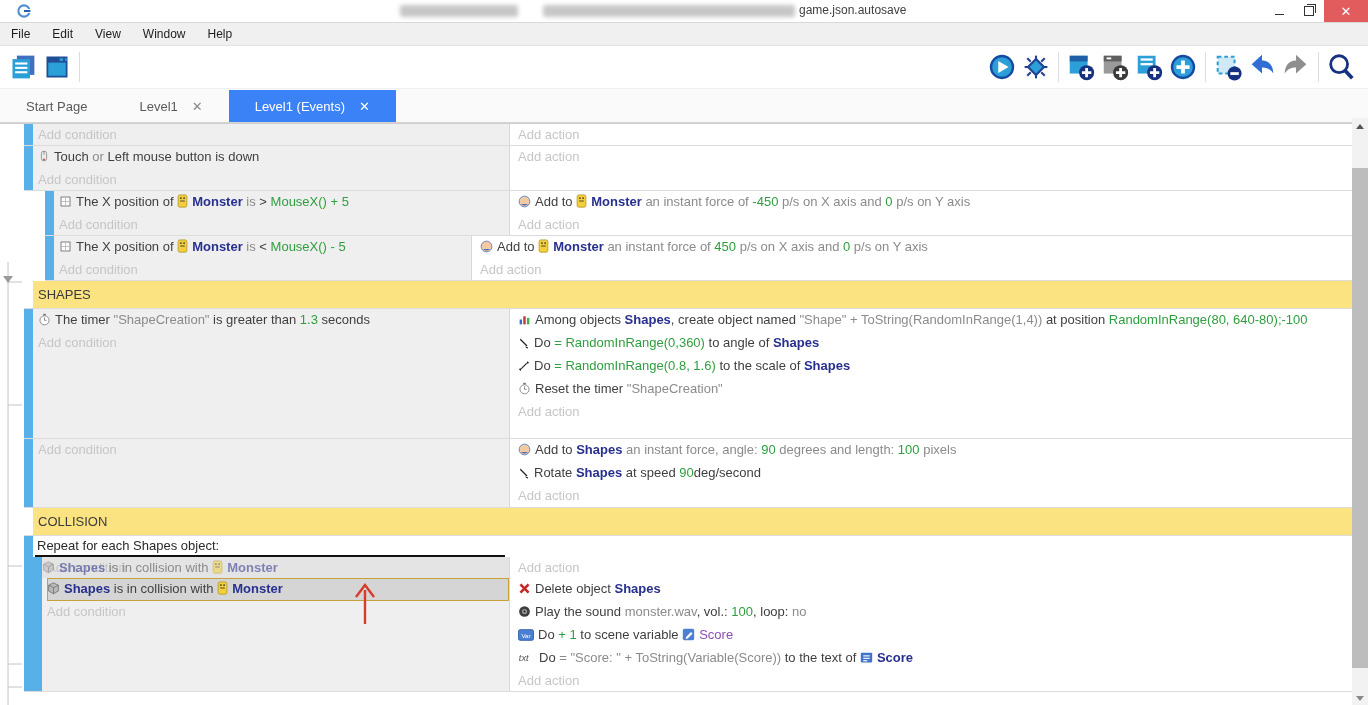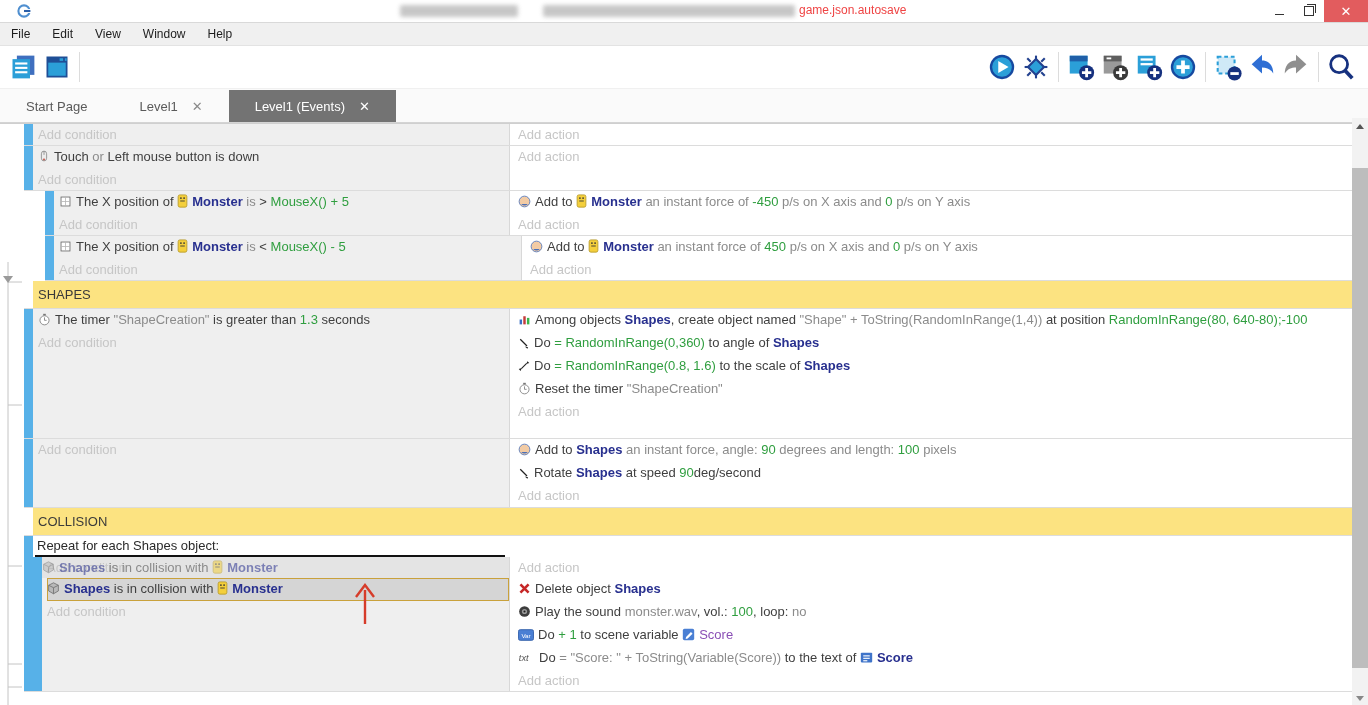--- a/index.html
+++ b/index.html
@@ -3,41 +3,41 @@
 <meta charset="utf-8">
 <style>
   html,body{margin:0;padding:0;}
   body{width:1368px;height:705px;overflow:hidden;font-family:"Liberation Sans",sans-serif;background:#fff;position:relative;}
   
   .titlebar{height:22px;background:#fff;border-bottom:1px solid #d9d9d9;display:flex;align-items:center;position:relative;}
   .logo{margin-left:16px;width:16px;height:16px;}
   .redact{position:absolute;top:5px;height:12px;background:#b9b9b9;border-radius:2px;filter:blur(2px);opacity:.8;}
   .r1{left:400px;width:118px;}
   .r2{left:543px;width:252px;}
-  .tb-title{position:absolute;left:799px;top:3px;font-size:12px;color:#ef4444;}
+  .tb-title{position:absolute;left:799px;top:3px;font-size:12px;color:#404040;}
   .wbtns{position:absolute;right:0;top:0;height:22px;display:flex;}
   .wbtn{width:30px;height:22px;display:flex;align-items:center;justify-content:center;}
   .min-glyph{width:9px;height:1px;background:#333;display:block;margin-top:6px;}
   .rest-glyph{width:8px;height:8px;border:1px solid #333;display:block;position:relative;background:#fff;}
   .rest-glyph:before{content:"";position:absolute;left:2px;top:-3px;width:8px;height:8px;border:1px solid #333;border-left:none;border-bottom:none;}
   .close-btn{width:44px;height:22px;background:#e25c5e;color:#fff;display:flex;align-items:center;justify-content:center;font-size:13px;}
   
   .menubar{height:22px;background:#f0f0f0;border-bottom:1px solid #e3e3e3;display:flex;align-items:center;font-size:12px;color:#1c1c1c;}
   .menu-item{padding:12px 11px;height:22px;line-height:22px;}
   
   .toolbar{height:42px;background:#fff;display:flex;align-items:center;position:relative;border-bottom:1px solid #f0f0f0;}
   .tbtn{width:34px;height:34px;display:flex;align-items:center;justify-content:center;}
   .tsep{width:1px;height:30px;background:#dcdcdc;margin:0 5px;}
   .tb-left{display:flex;align-items:center;margin-left:6px;}
   .tb-right{position:absolute;right:10px;top:4px;display:flex;align-items:center;}
   
   .tabbar{height:33px;background:#fafafa;border-bottom:1px solid #d4d4d4;display:flex;align-items:flex-end;}
   .tab{height:32px;display:flex;align-items:center;font-size:13px;color:#5a5a5a;padding:0 26px;}
   .tab .x{margin-left:14px;color:#8a8a8a;font-size:13px;}
-  .tab.active{background:#737373;color:#fff;}
+  .tab.active{background:#3b82f6;color:#fff;}
   .tab.active .x{color:#fff;}
   
   .sheet{position:relative;height:587px;background:#fff;border-top:1px solid #cfcfcf;overflow:hidden;}
   .sheet-inner{position:absolute;left:0;top:0;width:1352px;}
   .block{display:flex;border-bottom:1px solid #dcdcdc;background:#fff;box-sizing:border-box;}
   .bar{width:9px;background:#57b1e8;flex:none;}
   .cond{background:#efefef;border-right:1px solid #d8d8d8;box-sizing:border-box;padding-left:5px;}
   .act{flex:1;padding-left:8px;background:#fff;}
   .line{line-height:21px;font-size:13px;color:#3f3f3f;}
   .comment-row{align-items:center;}
@@ -278,21 +278,21 @@
                 <rect x="1" y="1" width="10" height="14" rx="2" fill="#f4cf3b" stroke="#b89b2e"></rect>
                 <circle cx="4.2" cy="4.6" r="1" fill="#333"></circle>
                 <circle cx="7.8" cy="4.6" r="1" fill="#333"></circle>
                 <line x1="3.4" y1="8" x2="8.6" y2="8" stroke="#333"></line>
               </svg></span><span class="sg-o">Monster</span><span class="sg-d"> an instant force of </span><span class="sg-g">-450</span><span class="sg-d"> p/s on X axis and </span><span class="sg-g">0</span><span class="sg-d"> p/s on Y axis</span></div>
           <div class="line"><span class="sg-p">Add action</span></div>
         </div>
       </div>
       <div class="block" style="margin-left: 45px; min-height: 43px;">
         <div class="bar"></div>
-        <div class="cond" style="width: 468px;">
+        <div class="cond" style="width: 418px;">
           <div class="line"><span class="icon"><svg width="13" height="13" viewBox="0 0 16 16">
                 <rect x="2.5" y="2.5" width="11" height="11" fill="#fff" stroke="#666"></rect>
                 <line x1="8" y1="2.5" x2="8" y2="13.5" stroke="#b5b5b5"></line>
                 <line x1="2.5" y1="8" x2="13.5" y2="8" stroke="#b5b5b5"></line>
               </svg></span><span class="sg-t">The X position of </span><span class="icon"><svg width="11" height="14" viewBox="0 0 12 16">
                 <rect x="1" y="1" width="10" height="14" rx="2" fill="#f4cf3b" stroke="#b89b2e"></rect>
                 <circle cx="4.2" cy="4.6" r="1" fill="#333"></circle>
                 <circle cx="7.8" cy="4.6" r="1" fill="#333"></circle>
                 <line x1="3.4" y1="8" x2="8.6" y2="8" stroke="#333"></line>
               </svg></span><span class="sg-o">Monster</span><span class="sg-d"> is </span><span class="sg-t">&lt; </span><span class="sg-g">MouseX() - 5</span></div>

